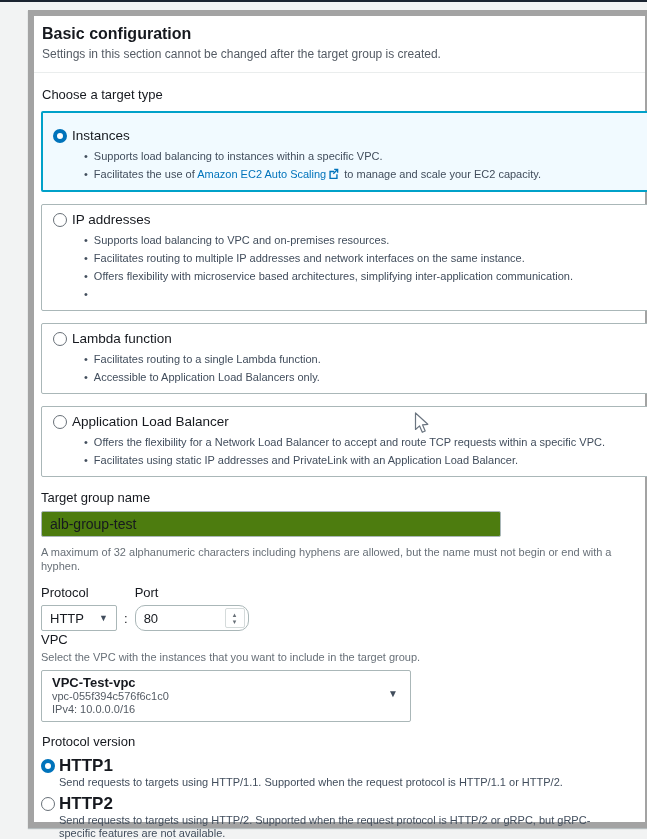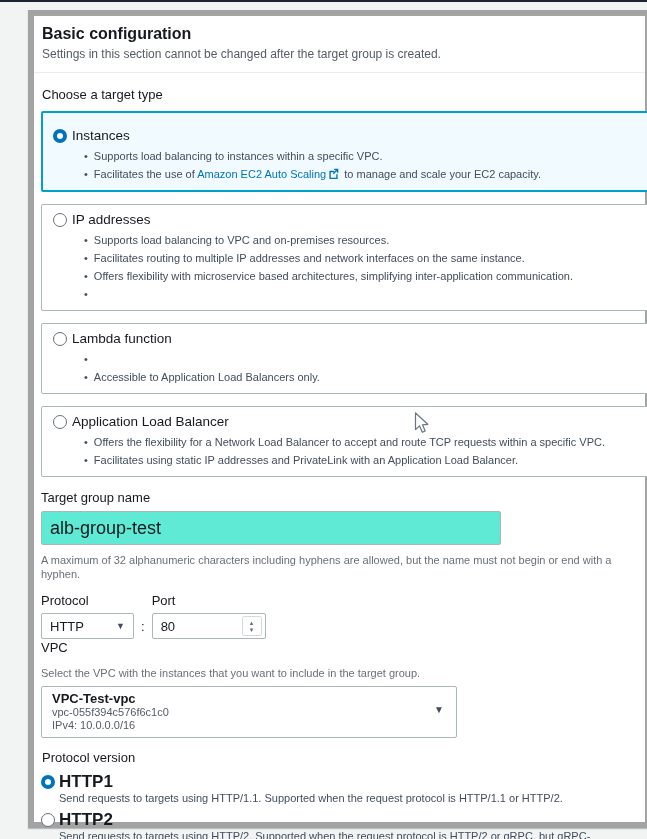--- a/index.html
+++ b/index.html
@@ -38,51 +38,51 @@
   .card-title { font-size:13.5px; color:#16191f; }
   .bullets { margin:3px 0 0 31px; }
   .bullet-row { display:flex; gap:6px; font-size:11px; color:#414d5c; line-height:18px; }
   .bullet-dot { flex:0 0 auto; }
   .link { color:#0073bb; cursor:pointer; }
   .ext-icon { display:inline-block; vertical-align:-1px; margin:0 2px; }
 
   
   .text-input {
     display:block; width:460px; height:26px; border:1px solid #aab7b8; border-radius:2px;
-    padding:16px 8px; font-size:18px; font-family:inherit; color:#16191f; margin-top:5px; background:#5eead4;
+    padding:8px 8px; font-size:14px; font-family:inherit; color:#16191f; margin-top:5px; background:#4d7c0f;
   }
   .hint { font-size:11px; color:#687078; line-height:14px; margin-top:8px; }
 
   
   .pp-row { display:flex; margin-top:11px; align-items:flex-end; }
   .pp-col .flabel { margin-bottom:4px; }
   .select-box {
-    width:93px; height:26px; border:1px solid #aab7b8; border-radius:2px; background:#fff;
+    width:76px; height:26px; border:1px solid #aab7b8; border-radius:2px; background:#fff;
     display:flex; align-items:center; justify-content:space-between; padding:0 8px;
     font-size:13px; color:#16191f; cursor:pointer;
   }
   .caret { font-size:9px; color:#414d5c; }
   .pp-sep { padding:0 7px 5px 7px; font-size:13px; color:#16191f; }
   .port-wrap { position:relative; }
   .port-input {
-    width:114px; height:26px; border:1px solid #aab7b8; border-radius:2px;
+    width:114px; height:26px; border:1px solid #aab7b8; border-radius:10px;
     padding:0 30px 0 8px; font-size:13px; font-family:inherit; color:#16191f; background:#fff;
   }
   .stepper {
     position:absolute; right:4px; top:3px; width:20px; height:20px;
     border:1px solid #d5dbdb; border-radius:2px; background:#fff;
     display:flex; flex-direction:column; align-items:center; justify-content:center;
     font-size:7px; line-height:7px; color:#687078; cursor:pointer;
   }
 
   
   .vpc-label { }
-  .vpc-hint { margin-top:10px; }
+  .vpc-hint { margin-top:2px; }
   .vpc-box {
-    position:relative; width:416px; min-height:46px; border:1px solid #aab7b8; border-radius:2px;
+    position:relative; width:370px; min-height:46px; border:1px solid #aab7b8; border-radius:2px;
     background:#fff; padding:4px 30px 5px 10px; margin-top:6px; cursor:pointer;
   }
   .vpc-name { font-size:13px; font-weight:bold; color:#16191f; line-height:15px; }
   .vpc-sub { font-size:11px; color:#545b64; line-height:13px; }
   .vpc-caret { position:absolute; right:12px; top:17px; font-size:10px; color:#414d5c; }
 
   
   .pv-label { margin:11px 0 7px 1px; }
   .pv-option { margin-bottom:6px; }
   .pv-head { display:flex; align-items:center; gap:4px; line-height:17px; }
@@ -156,20 +156,21 @@
     </div>
 
     <div class="card">
       <div class="card-head">
         <span class="radio"></span>
         <span class="card-title">Lambda function</span>
       </div>
       <div class="bullets">
         <div class="bullet-row">
             <span class="bullet-dot">•</span>
+            <span>Facilitates routing to a single Lambda function.</span>
           </div>
         <div class="bullet-row">
             <span class="bullet-dot">•</span>
             <span>Accessible to Application Load Balancers only.</span>
           </div>
       </div>
     </div>
 
     <div class="card">
       <div class="card-head">

